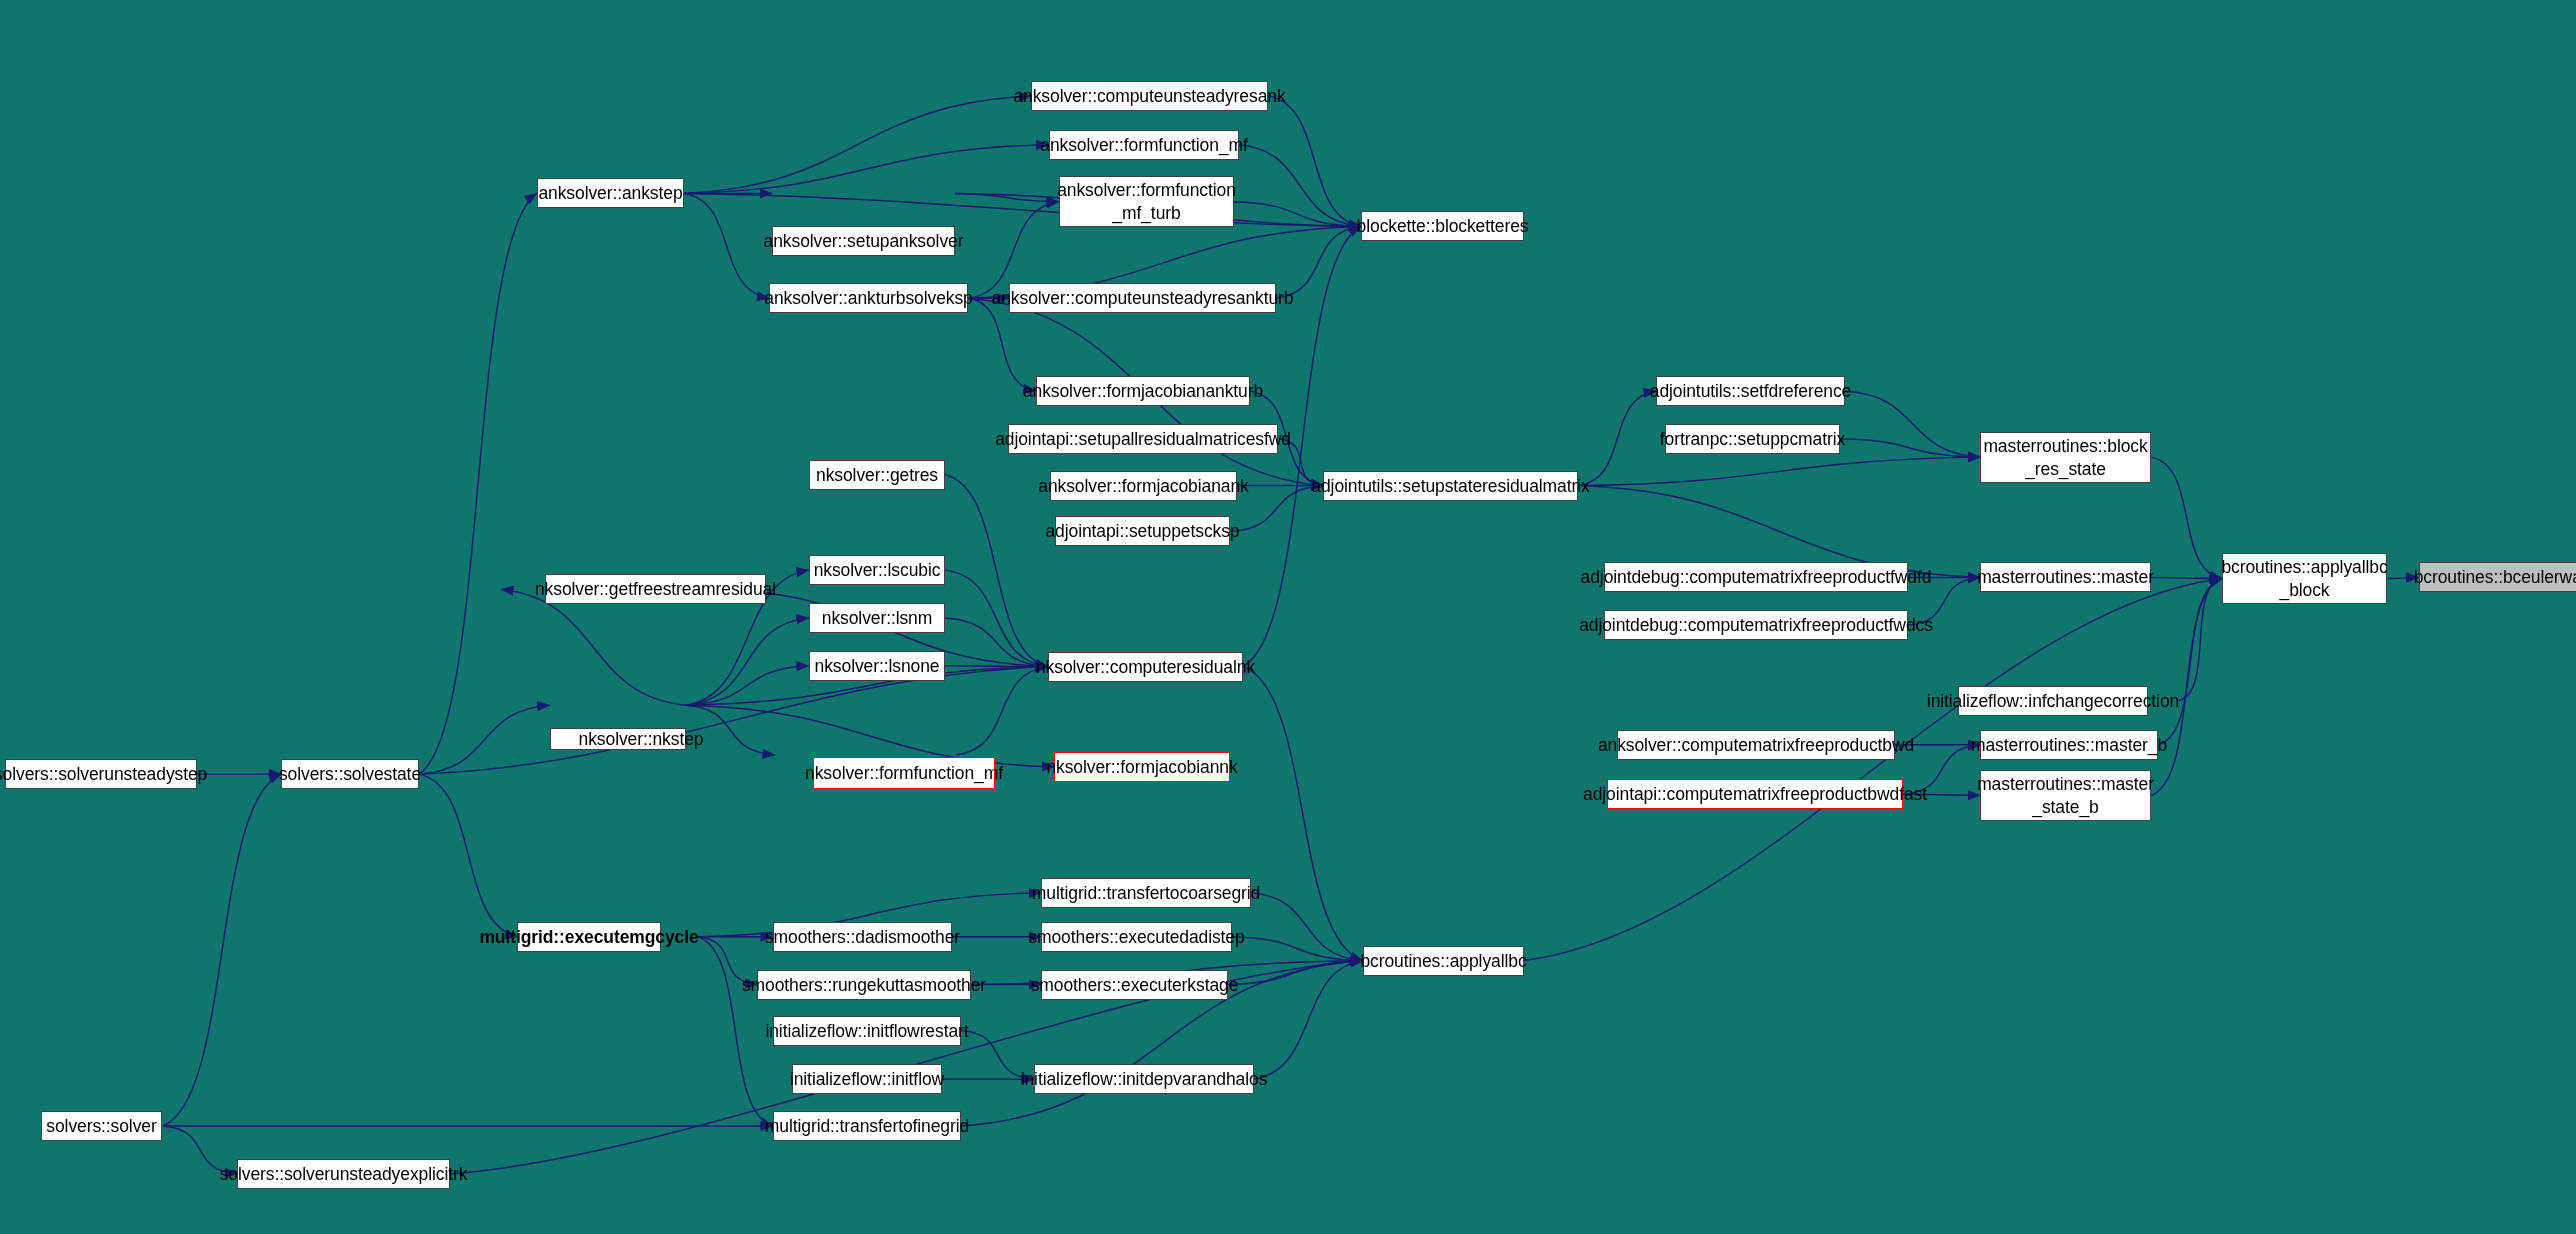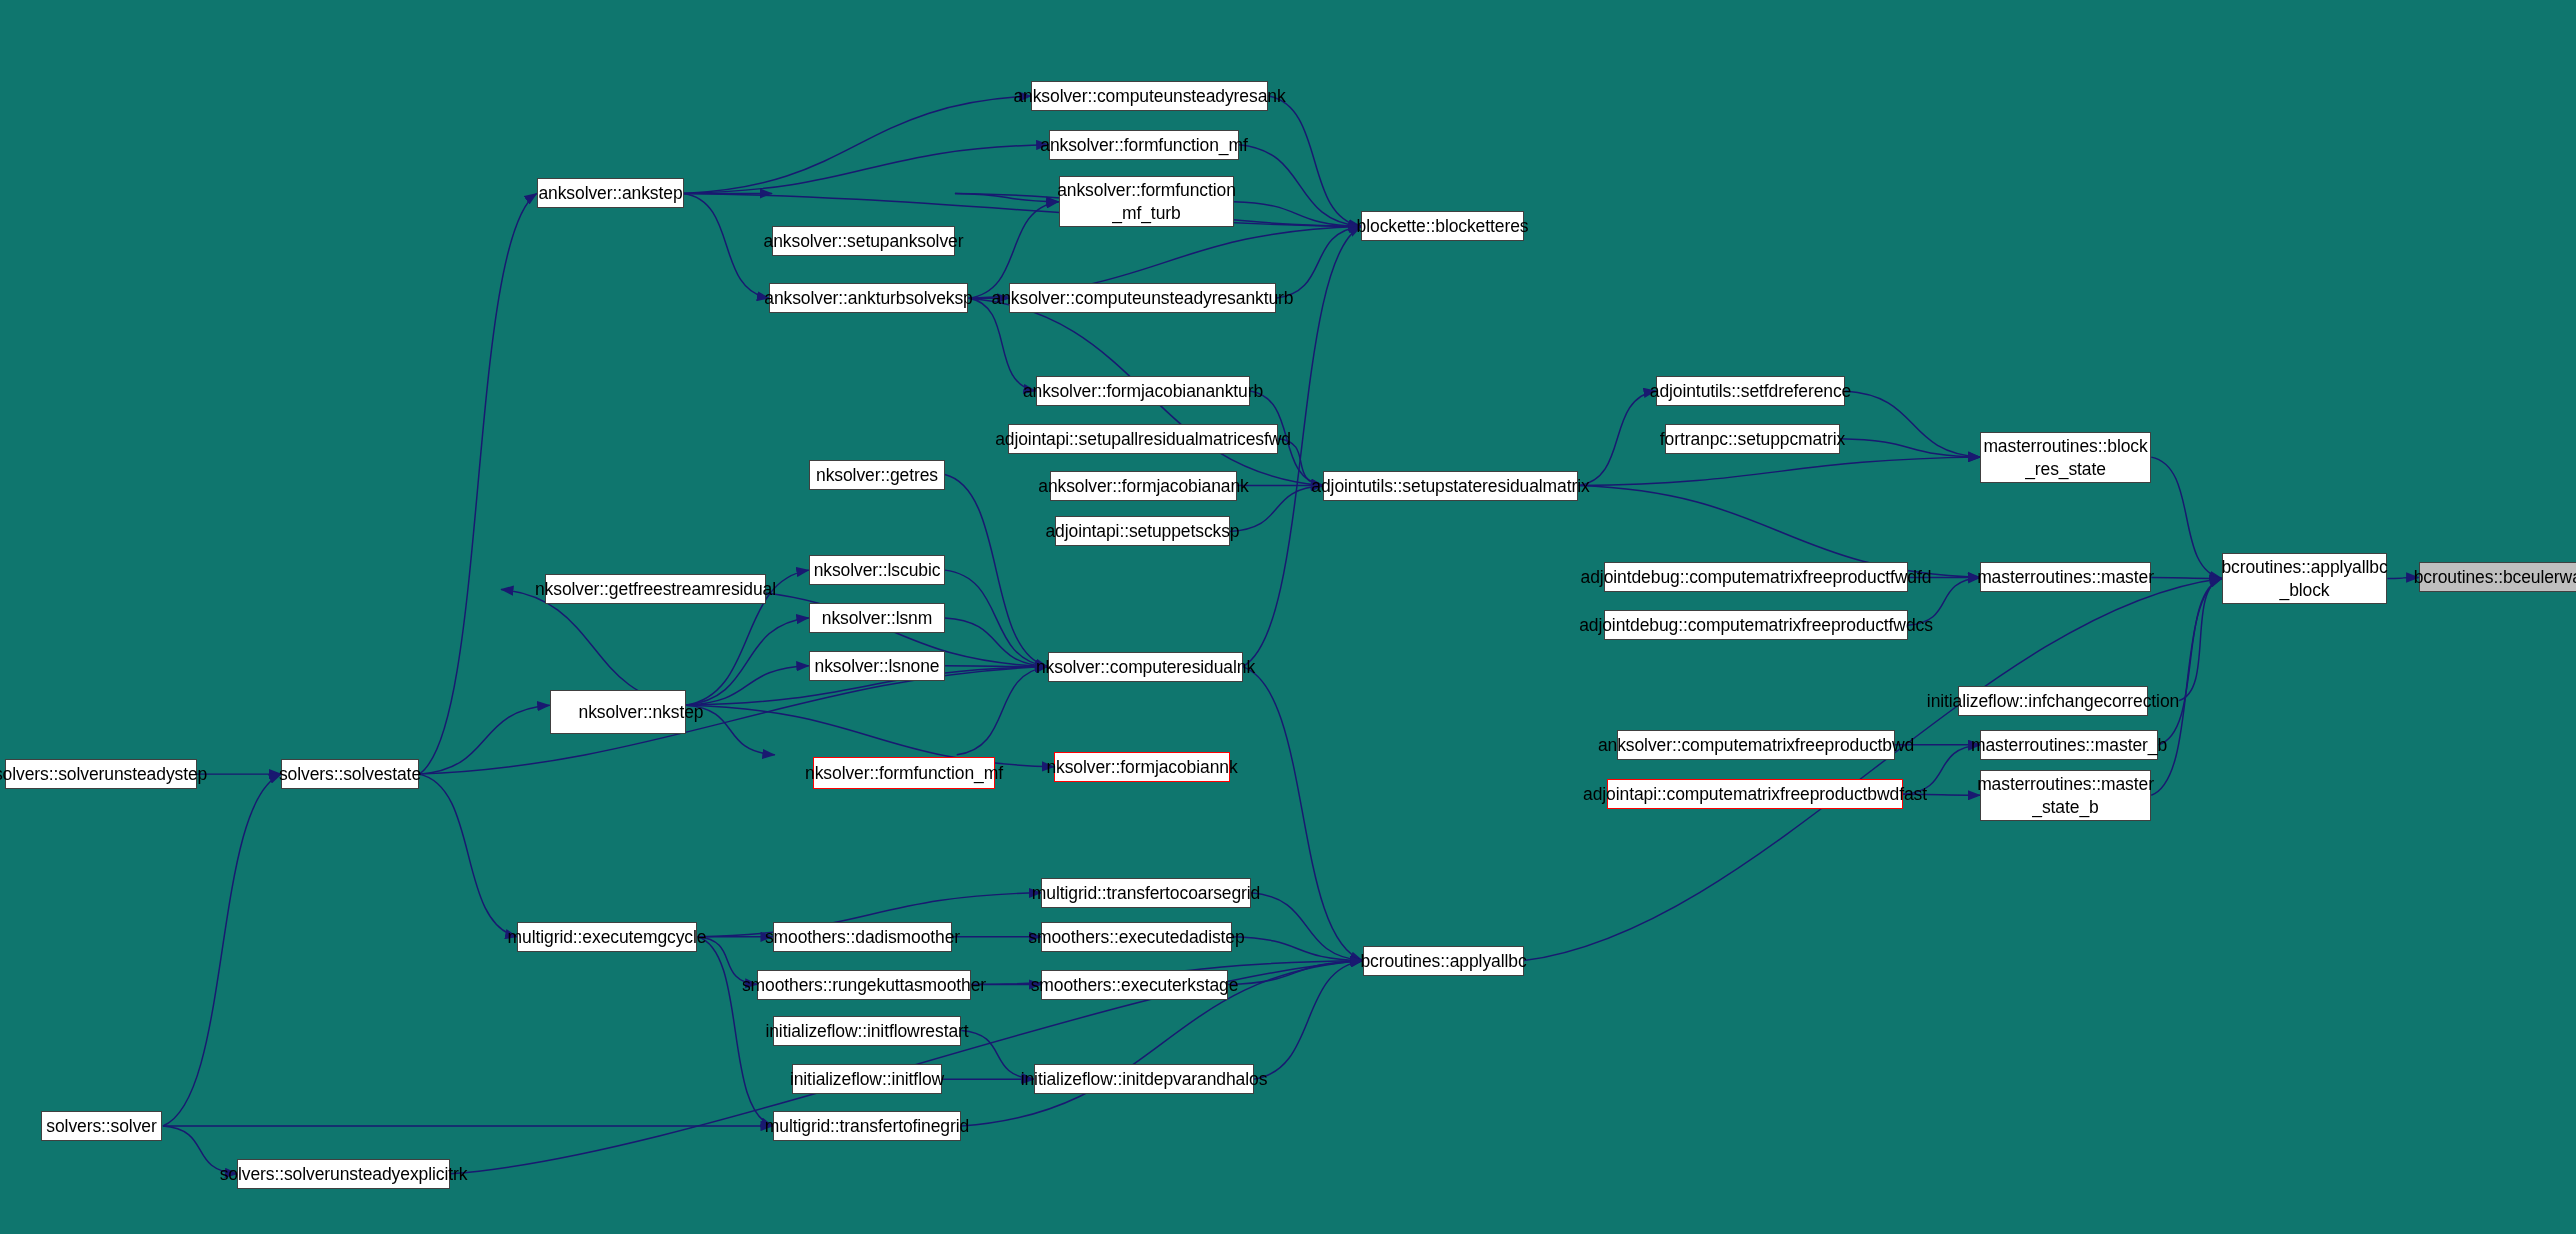--- a/index.html
+++ b/index.html
@@ -152,27 +152,27 @@
     <div class="node" style="left: 1617px; top: 730px; width: 278px; height: 30px;">anksolver::computematrixfreeproductbwd</div>
     <div class="node" style="left: 1980px; top: 730px; width: 178px; height: 30px;">masterroutines::master_b</div>
     <div class="node red" style="left: 1607px; top: 779px; width: 296px; height: 30px;">adjointapi::computematrixfreeproductbwdfast</div>
     <div class="node" style="left: 1980px; top: 770px; width: 171px; height: 51px;">masterroutines::master
 _state_b</div>
     <div class="node" style="left: 809px; top: 460px; width: 136px; height: 30px;">nksolver::getres</div>
     <div class="node" style="left: 501px; top: 574px; width: 221px; height: 30px; margin-left: 44px;">nksolver::getfreestreamresidual</div>
     <div class="node" style="left: 809px; top: 555px; width: 136px; height: 30px;">nksolver::lscubic</div>
     <div class="node" style="left: 809px; top: 603px; width: 136px; height: 30px;">nksolver::lsnm</div>
     <div class="node" style="left: 809px; top: 651px; width: 136px; height: 30px;">nksolver::lsnone</div>
-    <div class="node" style="left: 550px; top: 690px; width: 136px; height: 44px; padding-left: 46px;">nksolver::nkstep</div>
+    <div class="node" style="left: 550px; top: 728px; width: 136px; height: 22px; padding-left: 46px;">nksolver::nkstep</div>
     <div class="node" style="left: 1048px; top: 652px; width: 195px; height: 30px;">nksolver::computeresidualnk</div>
     <div class="node red" style="left: 775px; top: 757px; width: 182px; height: 32px; margin-left: 38px;">nksolver::formfunction_mf</div>
     <div class="node red" style="left: 1054px; top: 752px; width: 176px; height: 30px;">nksolver::formjacobiannk</div>
     <div class="node" style="left: 4.6px; top: 759px; width: 192px; height: 30px;">solvers::solverunsteadystep</div>
     <div class="node" style="left: 281px; top: 759px; width: 138px; height: 30px;">solvers::solvestate</div>
-    <div class="node" style="left: 517px; top: 922px; width: 180px; height: 30px;">multigrid::executemgcycle</div>
+    <div class="node" style="left: 517px; top: 922px; width: 144px; height: 30px; font-weight: bold;">multigrid::executemgcycle</div>
     <div class="node" style="left: 1041px; top: 878px; width: 210px; height: 30px;">multigrid::transfertocoarsegrid</div>
     <div class="node" style="left: 773px; top: 922px; width: 179px; height: 30px;">smoothers::dadismoother</div>
     <div class="node" style="left: 1041px; top: 922px; width: 191px; height: 30px;">smoothers::executedadistep</div>
     <div class="node" style="left: 757px; top: 970px; width: 214px; height: 30px;">smoothers::rungekuttasmoother</div>
     <div class="node" style="left: 1041px; top: 970px; width: 187px; height: 30px;">smoothers::executerkstage</div>
     <div class="node" style="left: 1363px; top: 946px; width: 161px; height: 30px;">bcroutines::applyallbc</div>
     <div class="node" style="left: 773px; top: 1016px; width: 188px; height: 30px;">initializeflow::initflowrestart</div>
     <div class="node" style="left: 792px; top: 1064px; width: 150px; height: 30px;">initializeflow::initflow</div>
     <div class="node" style="left: 1034px; top: 1064px; width: 220px; height: 30px;">initializeflow::initdepvarandhalos</div>
     <div class="node" style="left: 773px; top: 1111px; width: 188px; height: 30px;">multigrid::transfertofinegrid</div>

